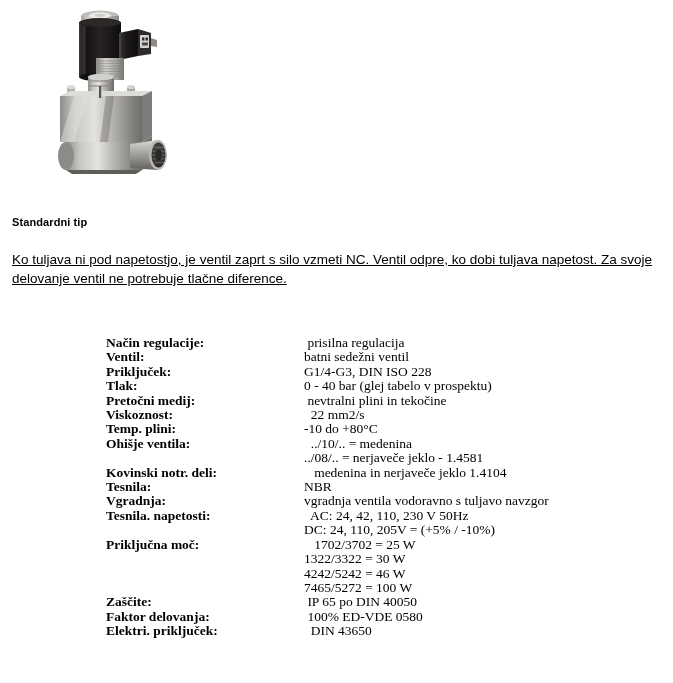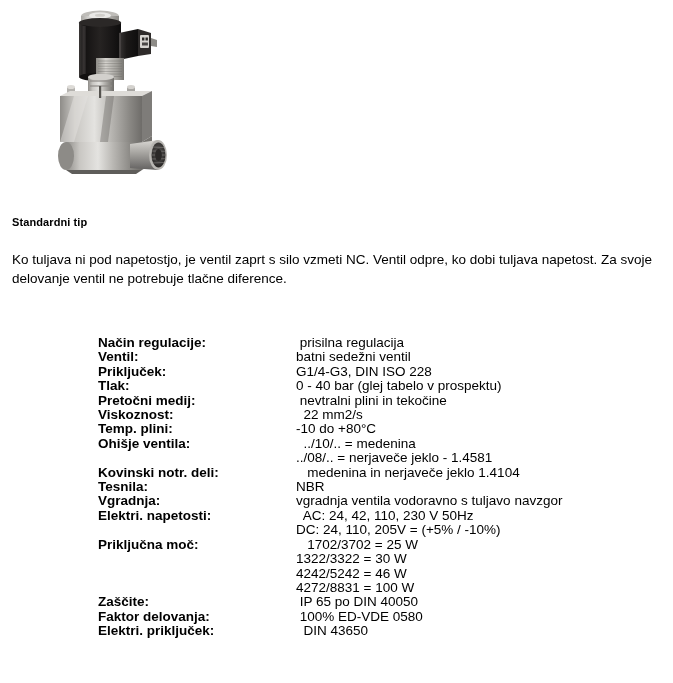--- a/index.html
+++ b/index.html
@@ -37,29 +37,31 @@
     font-weight: bold;
     letter-spacing: 0.1px;
   }
   #intro {
     position: absolute;
     left: 12px;
     top: 250px;
     width: 648px;
     font-size: 13.5px;
     line-height: 19px;
+    text-decoration: underline;
   }
 
   
   #spec-table {
     position: absolute;
-    left: 98px;
+    left: 106px;
     top: 336px;
     width: 560px;
     border-collapse: collapse;
+    font-family: Liberation Serif, serif;
   }
   #spec-table td {
     padding: 0;
     margin: 0;
     font-size: 13.5px;
     line-height: 14.4px;
     height: 14.4px;
     vertical-align: top;
     white-space: pre;
   }
@@ -242,42 +244,42 @@
       </tr>
       <tr>
         <td class="label">Tesnila:</td>
         <td class="value">NBR</td>
       </tr>
       <tr>
         <td class="label">Vgradnja:</td>
         <td class="value">vgradnja ventila vodoravno s tuljavo navzgor</td>
       </tr>
       <tr>
-        <td class="label">Elektri. napetosti:</td>
+        <td class="label">Tesnila. napetosti:</td>
         <td class="value">  AC: 24, 42, 110, 230 V 50Hz</td>
       </tr>
       <tr>
         <td class="label"></td>
         <td class="value">DC: 24, 110, 205V = (+5% / -10%)</td>
       </tr>
       <tr>
         <td class="label">Priključna moč:</td>
         <td class="value">   1702/3702 = 25 W</td>
       </tr>
       <tr>
         <td class="label"></td>
         <td class="value">1322/3322 = 30 W</td>
       </tr>
       <tr>
         <td class="label"></td>
         <td class="value">4242/5242 = 46 W</td>
       </tr>
       <tr>
         <td class="label"></td>
-        <td class="value">4272/8831 = 100 W</td>
+        <td class="value">7465/5272 = 100 W</td>
       </tr>
       <tr>
         <td class="label">Zaščite:</td>
         <td class="value"> IP 65 po DIN 40050</td>
       </tr>
       <tr>
         <td class="label">Faktor delovanja:</td>
         <td class="value"> 100% ED-VDE 0580</td>
       </tr>
       <tr>

